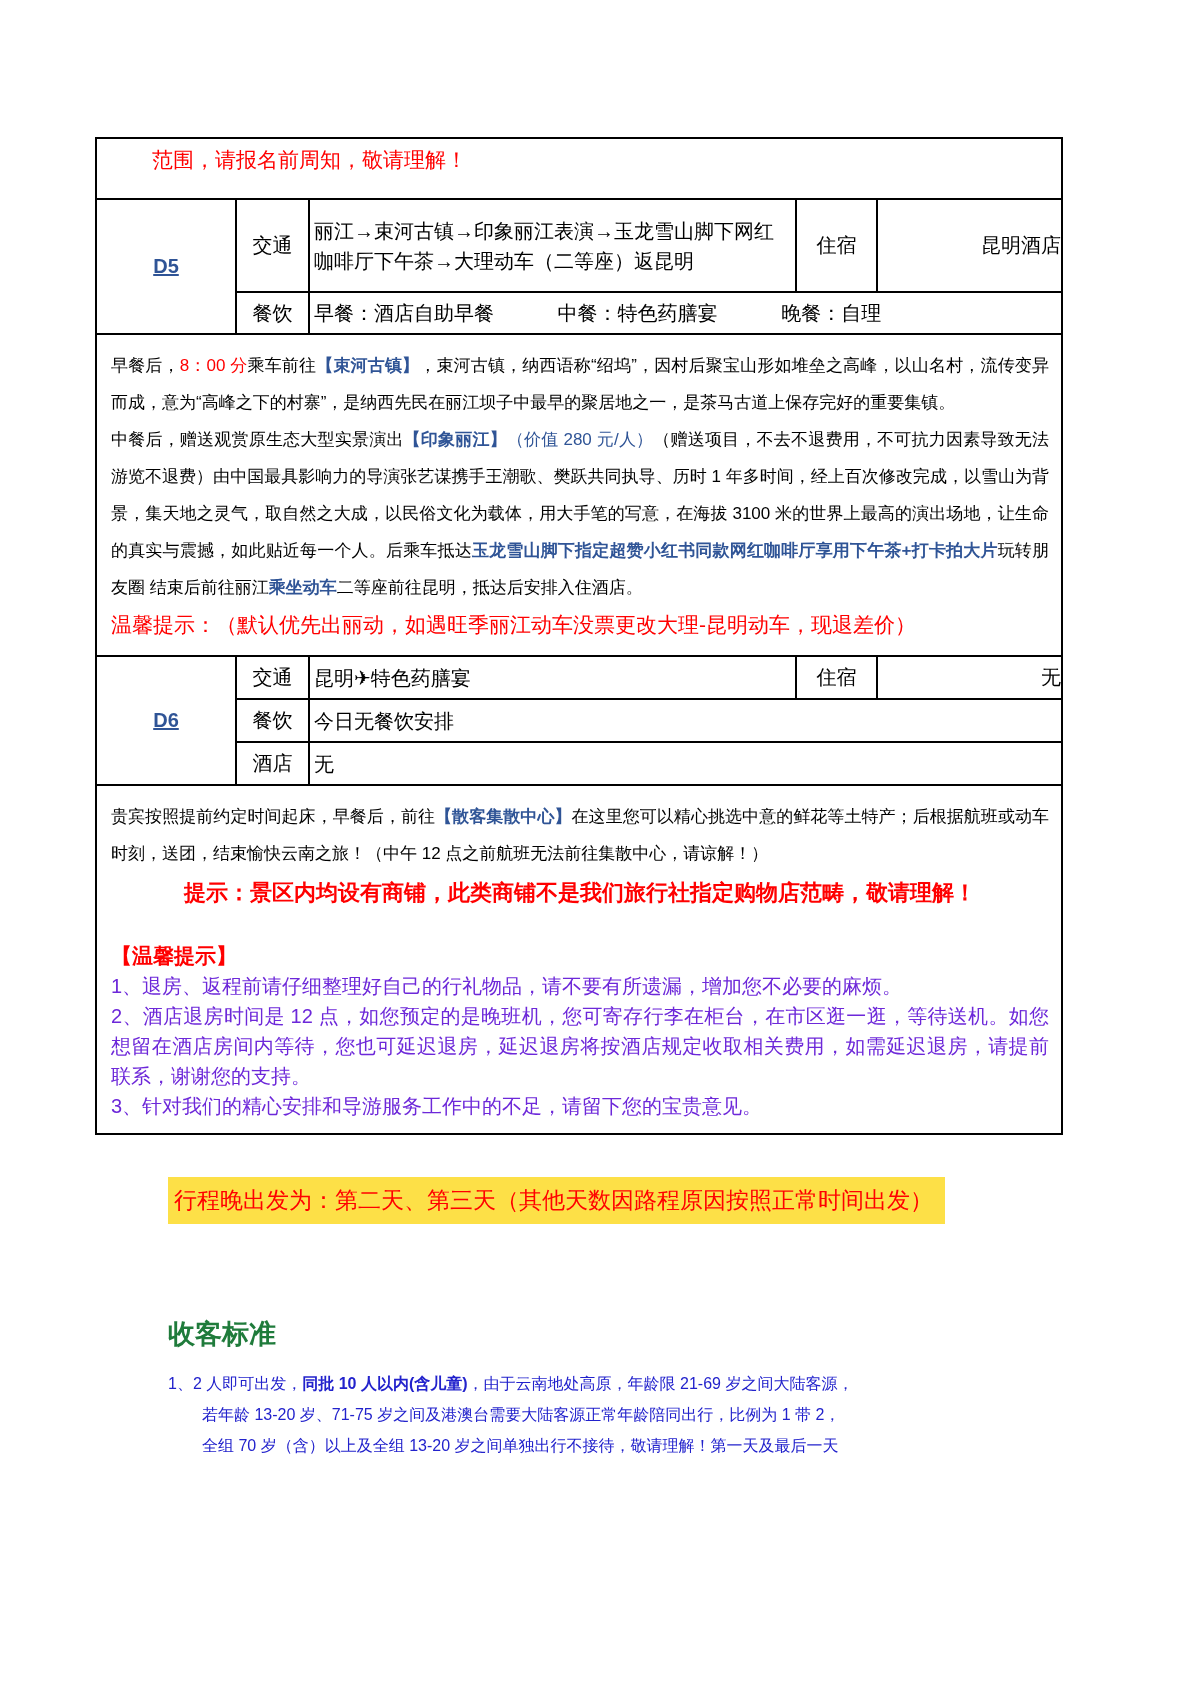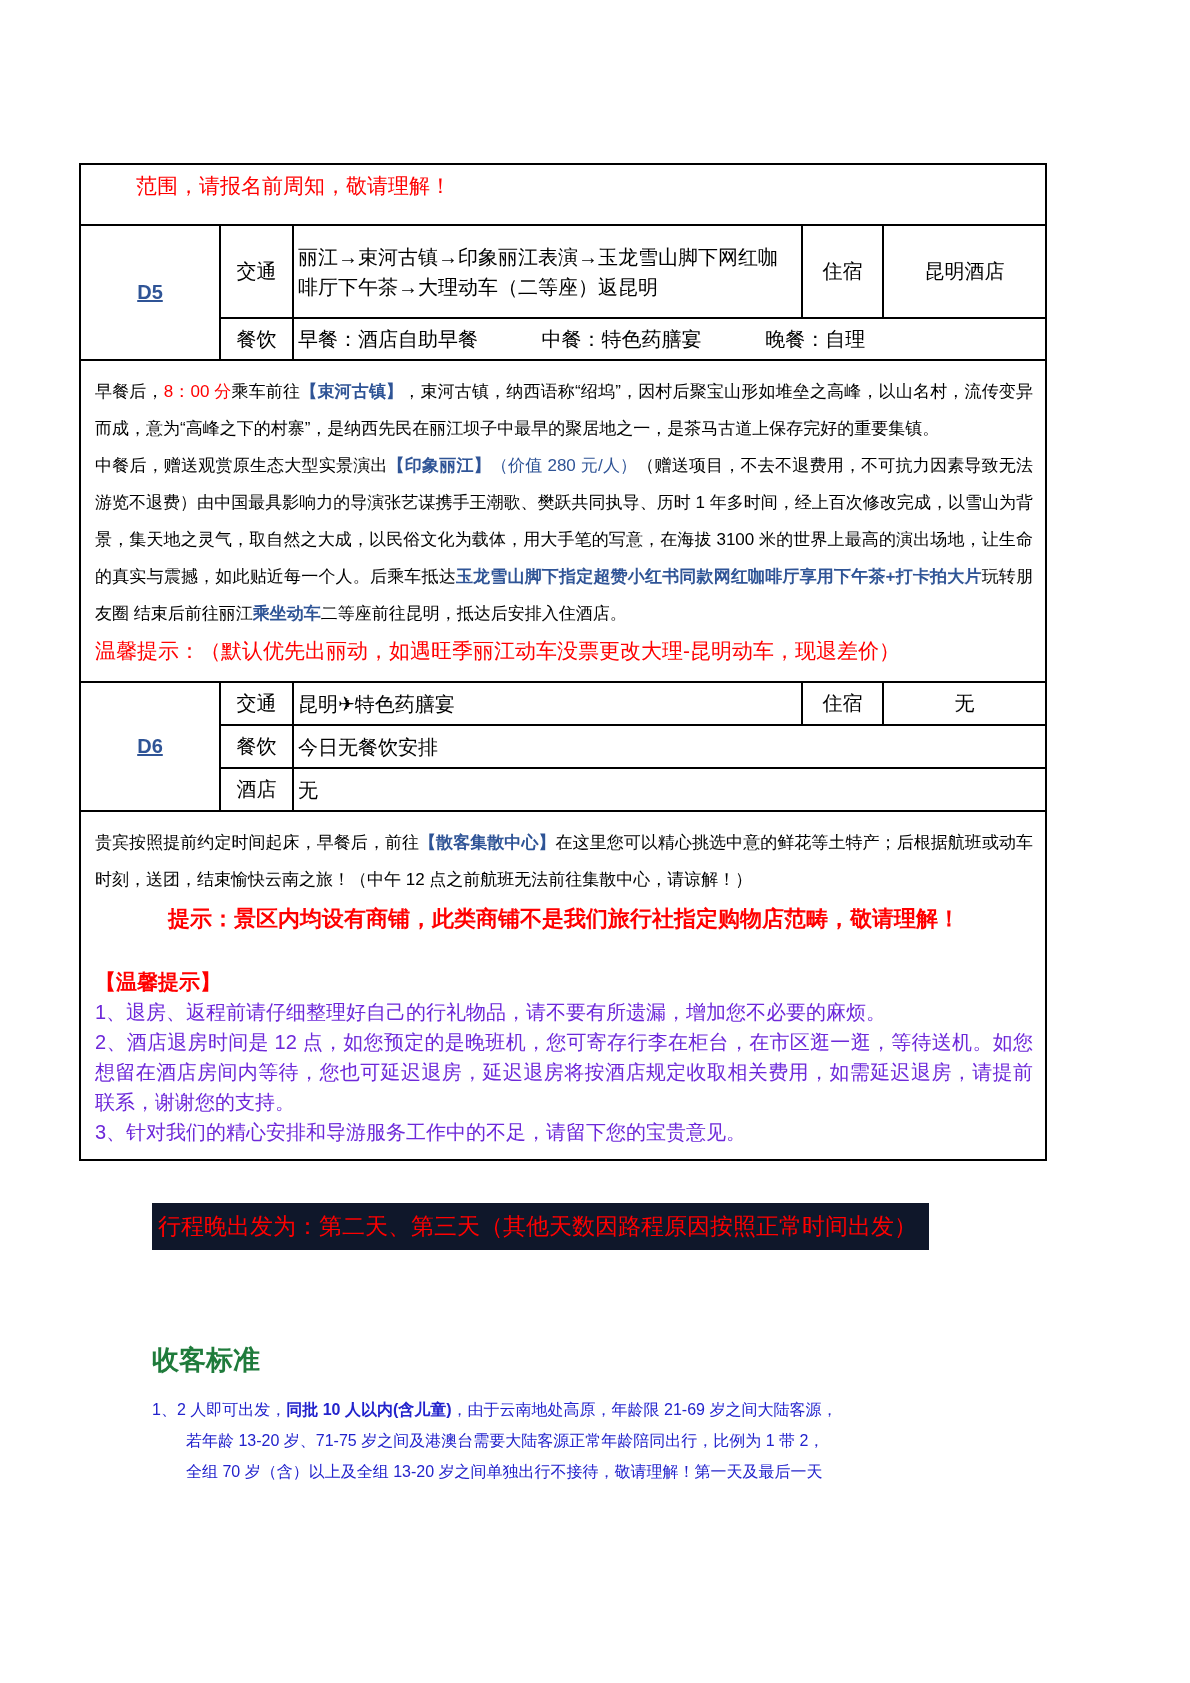--- a/index.html
+++ b/index.html
@@ -1,39 +1,39 @@
 <!DOCTYPE html>
 <html><head>
 <meta charset="utf-8">
 <style>
   * { margin:0; padding:0; box-sizing:border-box; }
   html,body { background:#fff; }
   .page {
     position:relative; width:1190px; height:1683px; background:#fff;
     font-family:"Liberation Sans", sans-serif; color:#000; overflow:hidden;
   }
-  .doc { position:absolute; left:79px; top:137px; width:968px;margin-top:26px; }
+  .doc { position:absolute; left:95px; top:137px; width:968px; }
 
   
   .note-box {
     border:2px solid #000; height:63px; padding:7px 10px 0 55px;
     font-size:21px; color:#FF0000;
   }
 
   
   table.tbl { width:100%; border-collapse:collapse; table-layout:fixed; margin-top:-2px; }
   table.tbl td { border:2px solid #000; font-size:20px; vertical-align:middle; }
   td.day {
     width:140px; text-align:center; font-size:46px; font-weight:700;
     color:#2F5496; font-family:"Liberation Sans", sans-serif;text-decoration:underline;
   }
   td.lab { width:73px; text-align:center; }
   td.cnt { padding:4px 10px 4px 4px; line-height:30px; }
   td.lab2 { width:81px; text-align:center; }
-  td.val { width:163px; text-align:center; }
+  td.val { width:185px; text-align:right; }
   tr.r-transport { height:93px; }
   tr.r-meals { height:42px; }
   tr.r-d6 { height:43px; }
   .meals-cell span { margin-right:58px; }
   .meals-cell span:last-child { margin-right:0; }
 
   
   .bodybox {
     border:2px solid #000; border-top:none;
     padding:12px 12px 12px 14px;
@@ -50,21 +50,21 @@
 
   
   .s-red { color:#FF0000; }
   .s-blue { color:#2F5496; }
   .s-blueb { color:#2F5496; font-weight:700; }
   .s-b { font-weight:700; }
 
   
   .hl-wrap { margin:42px 0 0 73px; }
   .hl {
-    display:inline-block; background:#0f172a; color:#FF0000;
+    display:inline-block; background:#fde047; color:#FF0000;
     font-size:23px; padding:8px 12px 8px 6px;
   }
 
   
   .std-head {
     margin:92px 0 0 73px; color:#1F7B3B; font-size:27px; font-weight:700;
   }
   .std-lines { margin:16px 0 0 73px; color:#2222CC; font-size:16px; line-height:31px; }
   .std-line.indent { margin-left:34px; }
 </style>

